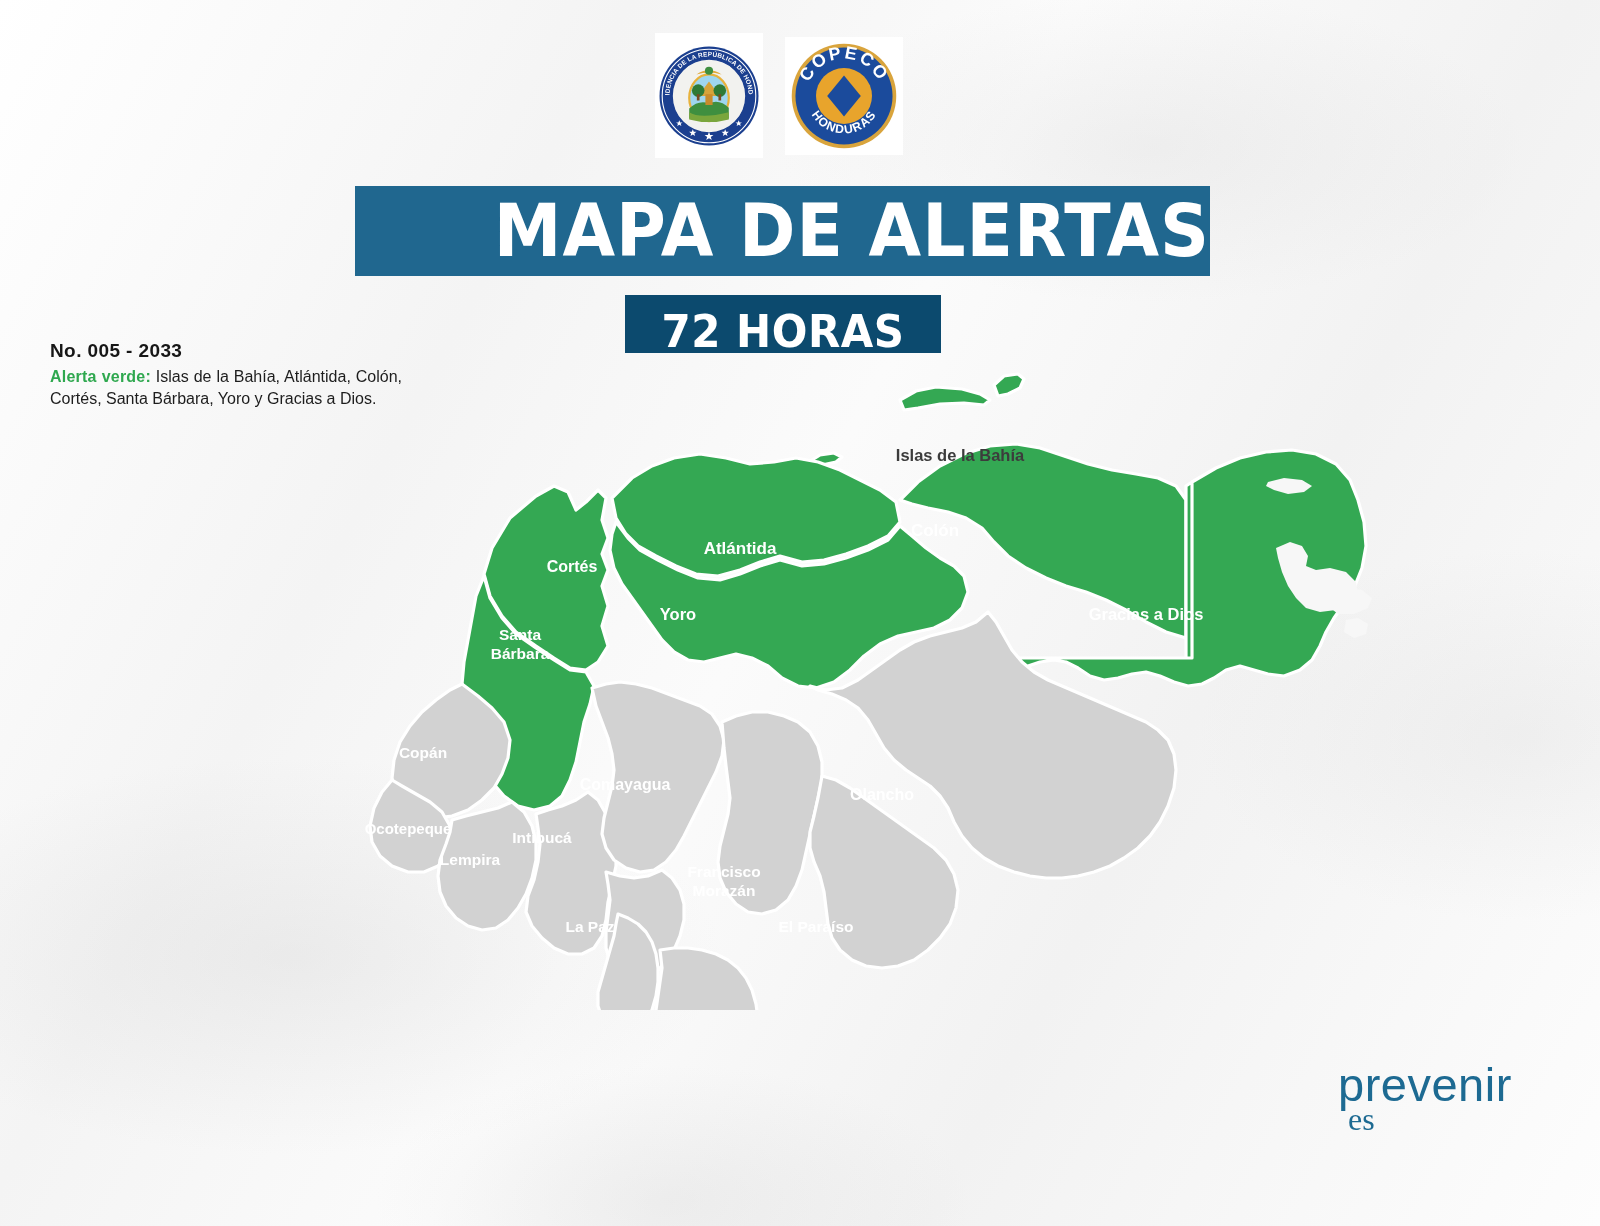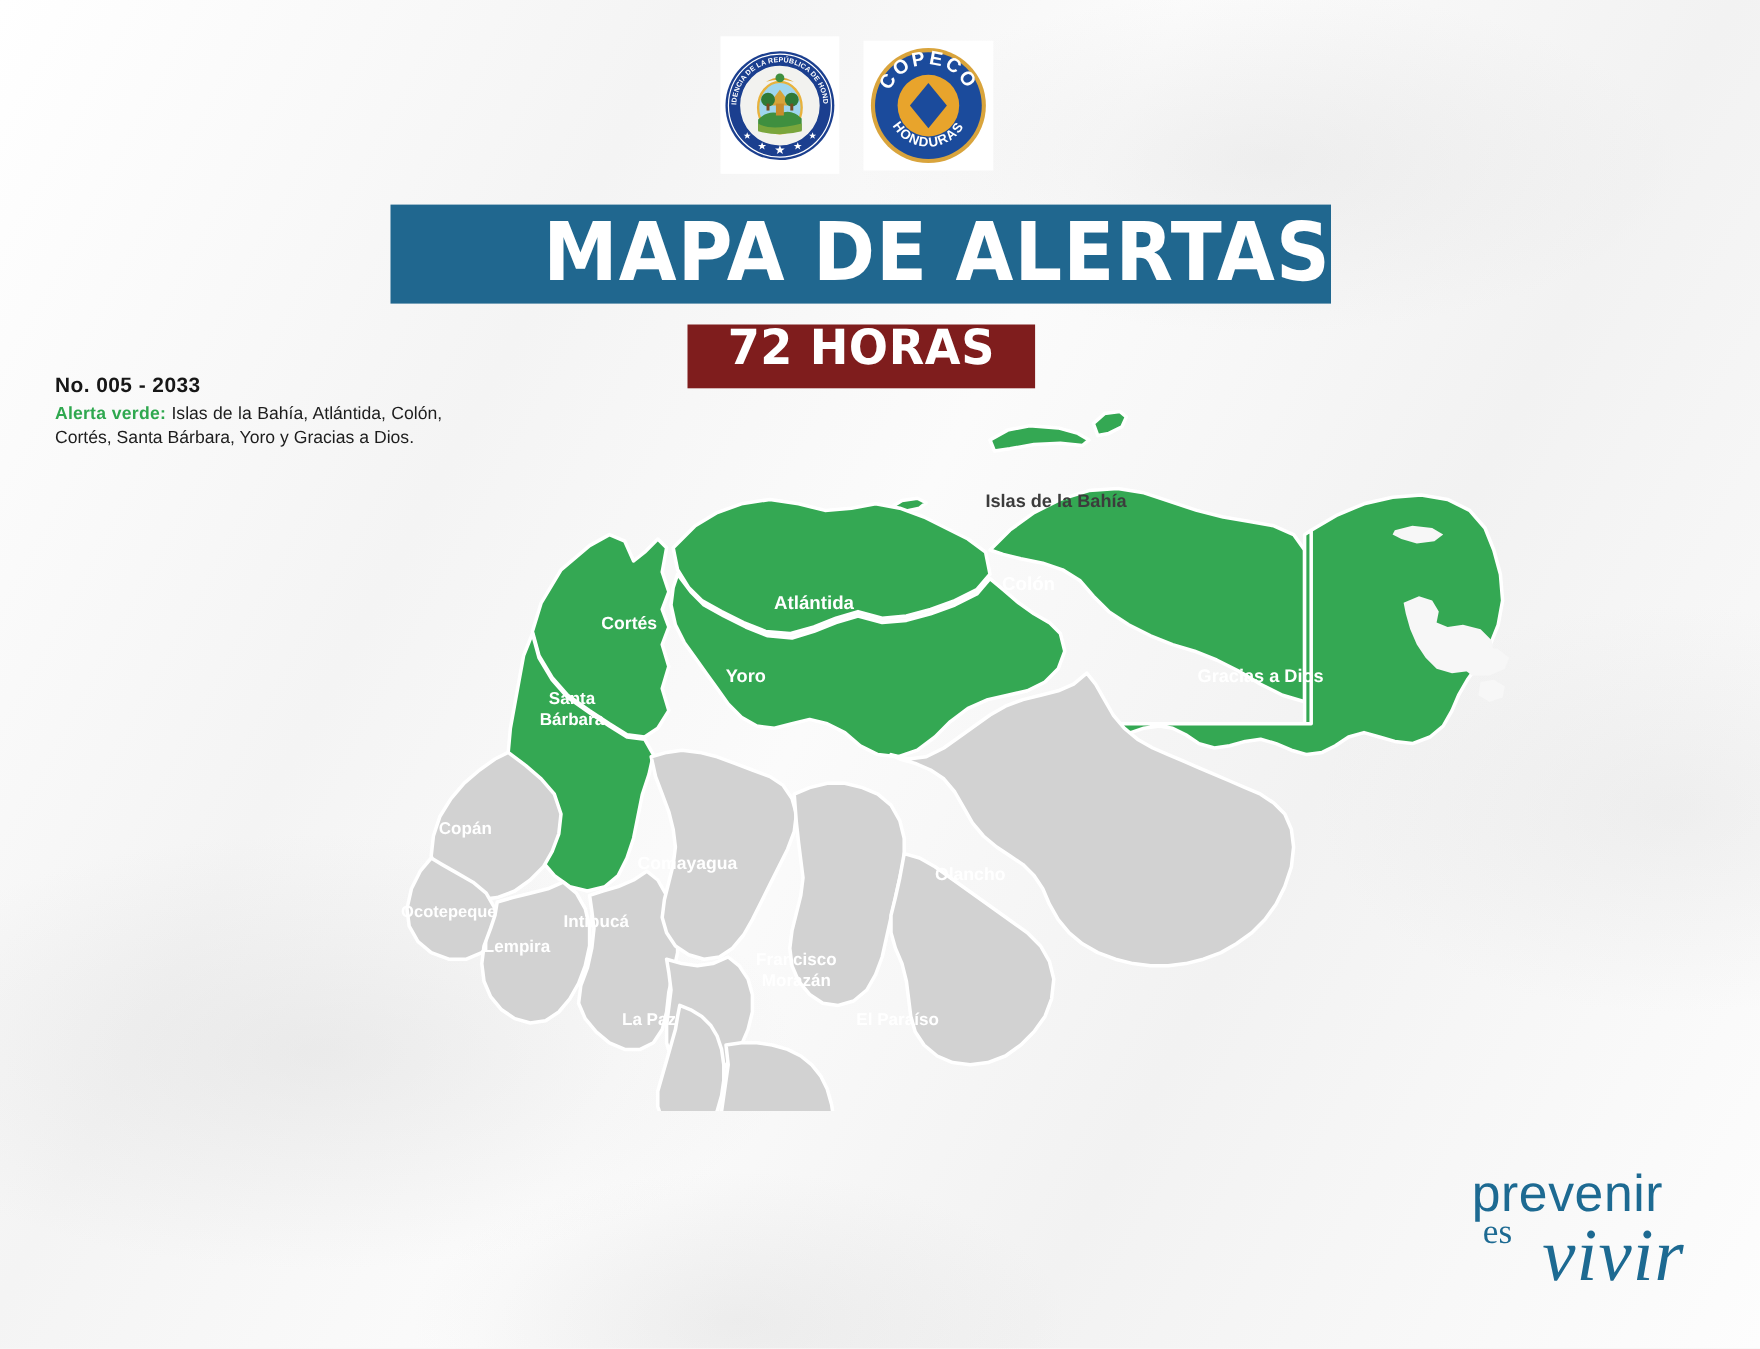--- a/index.html
+++ b/index.html
@@ -31,21 +31,21 @@
     position:absolute;left:355px;top:186px;width:855px;height:90px;
     background:#20678f;display:flex;align-items:center;justify-content:flex-end;
   }
   #title-banner .txt{
     color:#fff;font-size:68px;font-weight:bold;letter-spacing:1px;
     font-family:"DejaVu Sans",sans-serif;line-height:1;
     transform:scaleY(1.08);
   }
   #subtitle-banner{
     position:absolute;left:625px;top:295px;width:316px;height:58px;
-    background:#7f1d1d;display:flex;align-items:flex-start;justify-content:center;
+    background:#0c4a6e;display:flex;align-items:flex-end;justify-content:center;
   }
   #subtitle-banner .txt{
     color:#fff;font-size:42px;font-weight:bold;letter-spacing:.5px;
     font-family:"DejaVu Sans",sans-serif;line-height:1;transform:scaleY(1.05);
   }
 
   
   #info-block{position:absolute;left:50px;top:340px;width:352px;color:#1b1b1b;}
   #info-number{font-size:19px;font-weight:bold;letter-spacing:.4px;margin-bottom:4px;color:#171717;}
   #info-alert-para{font-size:16px;line-height:1.38;text-align:justify;margin:0 0 6px 0;color:#1d1d1d;}
@@ -281,14 +281,13 @@
   <text class="dept-label" x="476" y="562" font-size="15.5">El Paraíso</text>
   <text class="dept-label" x="303" y="652" font-size="15.5">Valle</text>
   <text class="dept-label" x="369" y="700" font-size="16">Choluteca</text>
 
 </svg>
 </div>
 
 <div id="slogan">
   <span class="l1">prevenir</span>
   <span class="l2">es</span>
-  <span class="l3">vivir</span>
 </div>
 
 </body></html>

